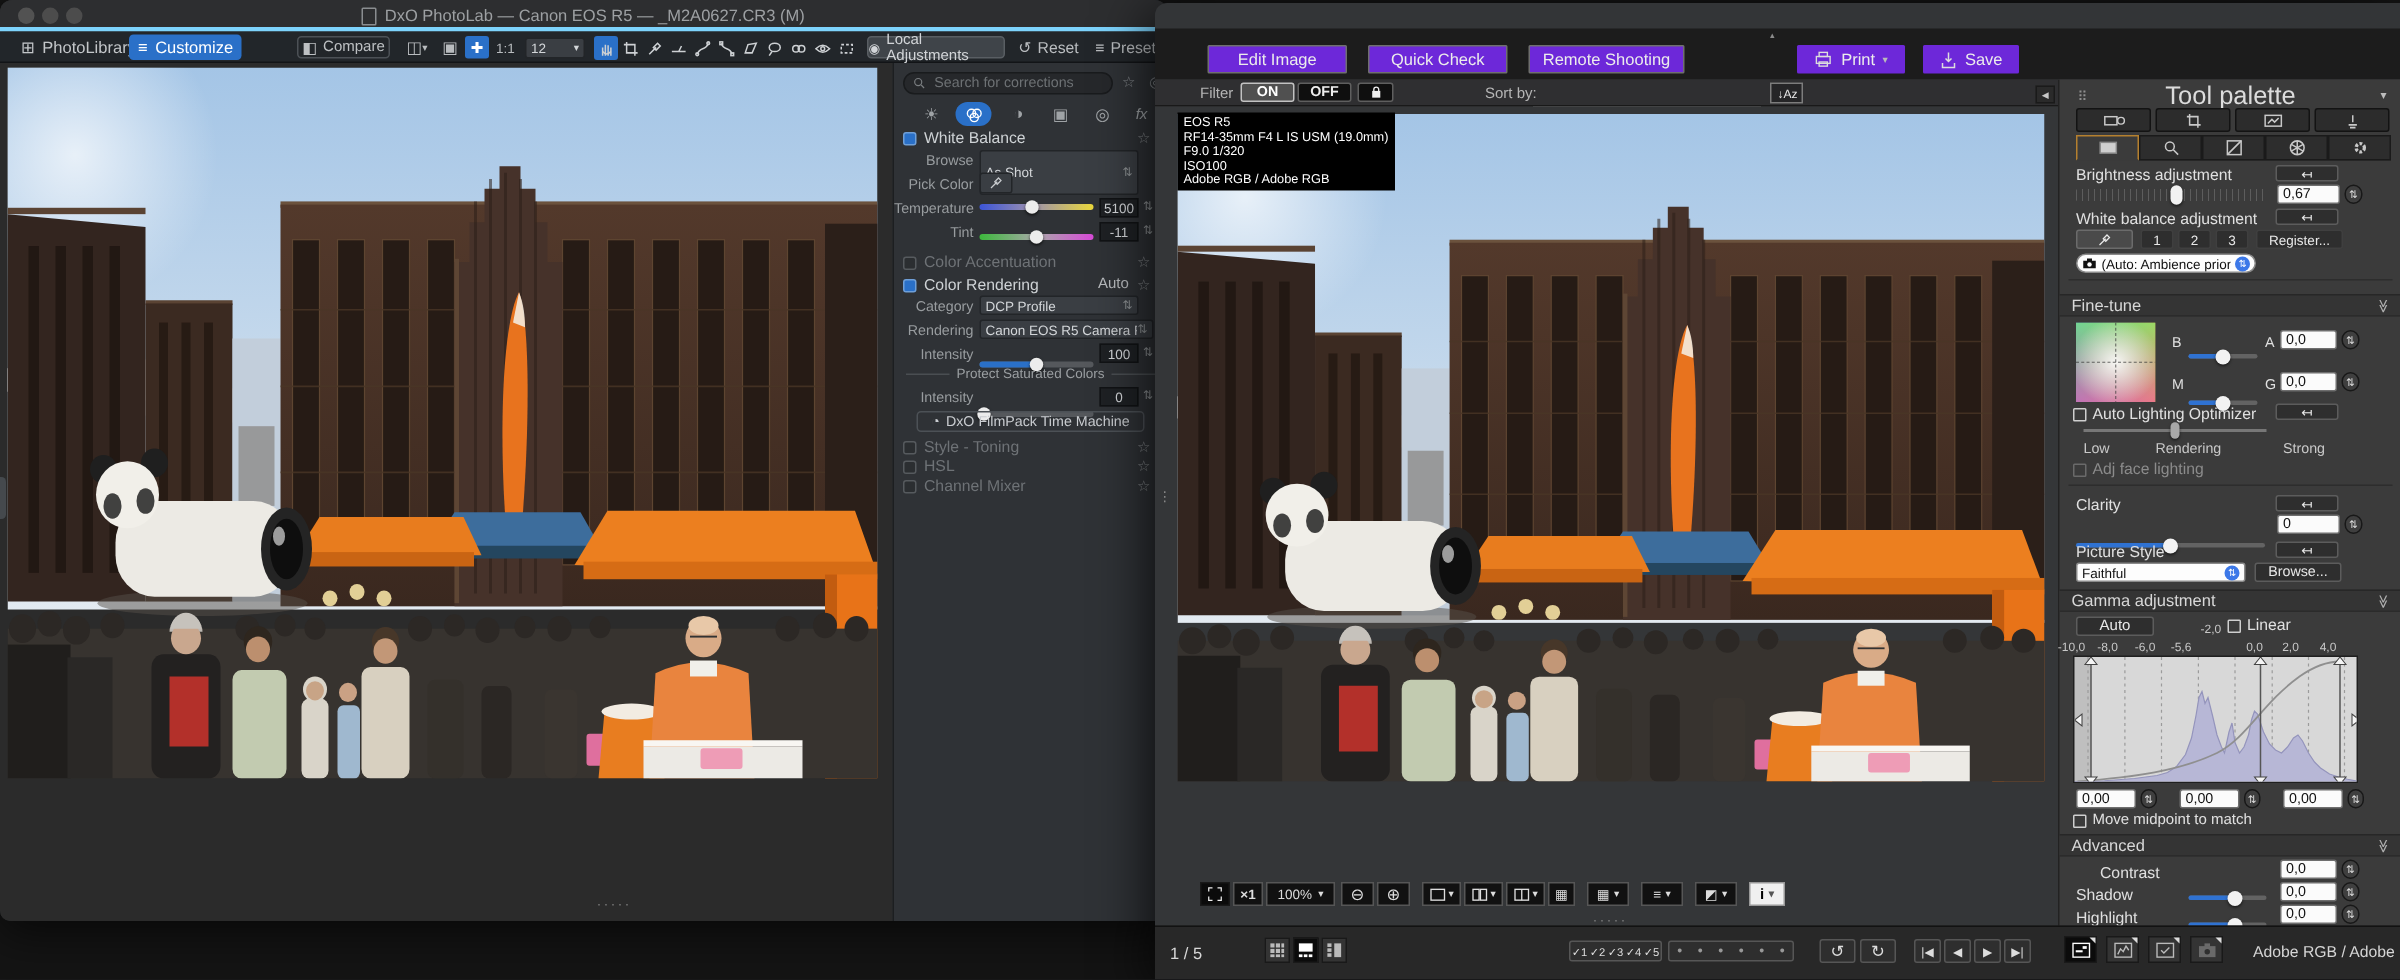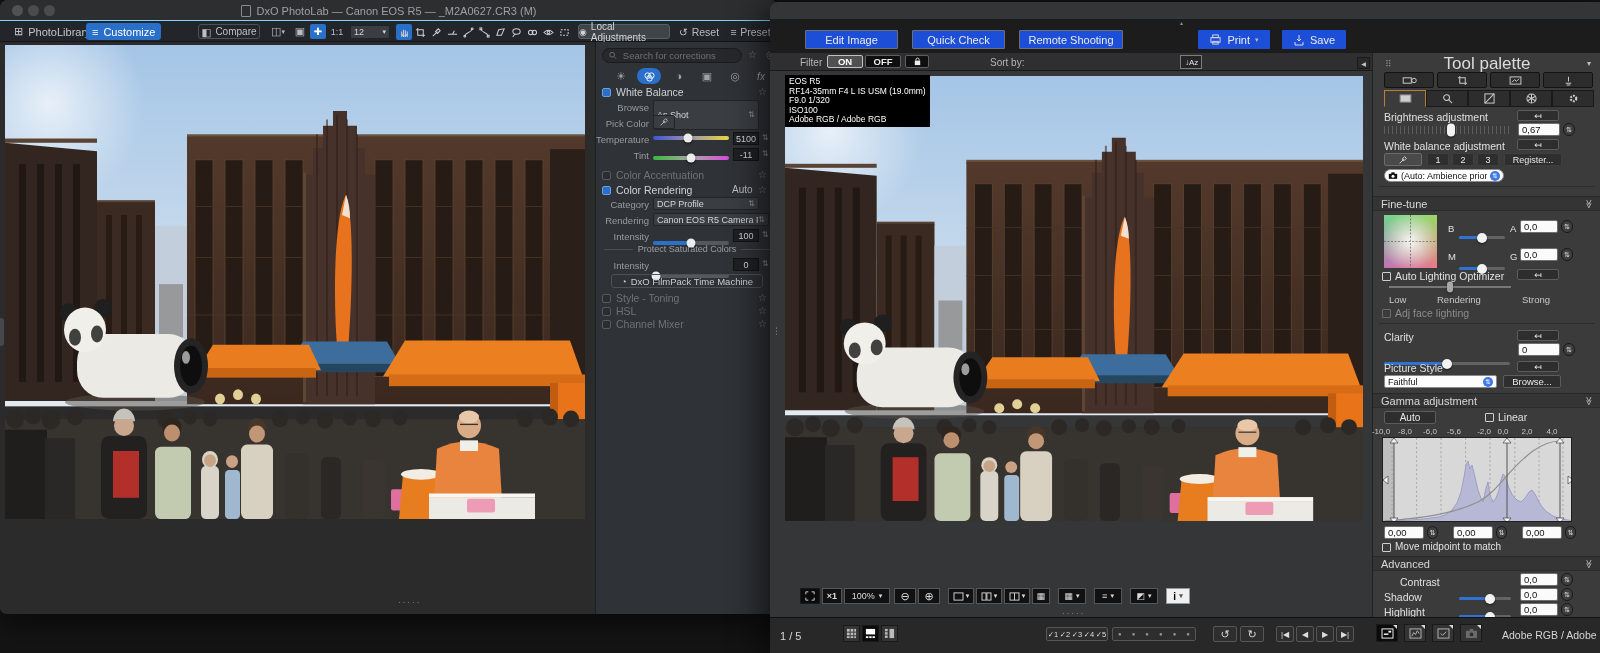--- a/index.html
+++ b/index.html
@@ -2,21 +2,21 @@
 <html><head>
 <meta charset="utf-8">
 <style>
   html,body{margin:0;padding:0;background:#121212;font-family:"Liberation Sans",sans-serif}
   .stage{position:relative;width:1600px;height:653px;overflow:hidden;background:#141414}
   .t{position:absolute;box-sizing:border-box}
   .flex{display:flex;align-items:center}
   .ctr{display:flex;align-items:center;justify-content:center}
   
   .xwin{background:#2a2d30;border-radius:8px 8px 7px 7px;box-shadow:0 8px 30px rgba(0,0,0,.6);overflow:hidden}
-  .xtitle{background:#2d2e30;border-bottom:1px solid #7dd3fc}
+  .xtitle{background:#2d2e30;border-bottom:3px solid #7dd3fc}
   .xtitle-txt{color:#9da0a3;font-size:11px;white-space:nowrap}
   .light{width:11px;height:11px;border-radius:50%}
   .xtoolbar{background:#22262a;border-bottom:1px solid #121417}
   .xnav{color:#c3c6c9;font-size:11px;gap:5px;padding:0 6px;height:17px;border-radius:3px}
   .xactive{background:#2a70c8;color:#fff}
   .xoutl{border:1px solid #4c5156;border-radius:3px;color:#bdc0c3;font-size:10.5px;gap:4px}
   .xico{color:#b9bcbf;font-size:11px}
   .xtool{width:16px;height:16px;border-radius:2px;color:#c6c9cc}
   .xtool.sel{background:#2a70c8}
   .xtool svg{stroke:#cdd0d3;fill:none;stroke-width:1.1}
@@ -37,21 +37,21 @@
   .xknob{position:absolute;width:9px;height:9px;background:#ececec;border-radius:50%;top:50%;transform:translate(-50%,-50%);box-shadow:0 1px 2px rgba(0,0,0,.7)}
   .xcheck{width:9px;height:9px;border-radius:2px;border:1px solid #565a5e;background:#2b2e31}
   .xcheck.on{background:#2a70c8;border-color:#6f9fd8}
   .xdivline{height:1px;background:#4a4e52;flex:1}
   .xdivtxt{color:#9b9fa2;font-size:9px;white-space:nowrap;padding:0 5px}
   
   .dwin{background:#333537;border-radius:8px 0 0 0;box-shadow:-4px 6px 36px rgba(0,0,0,.75);overflow:hidden}
   .dtitle{background:linear-gradient(#dbd9d9,#c7c5c5);border-bottom:1px solid #9a9898}
   .dtitle-txt{color:#1e1e1e;font-size:10.5px;font-weight:bold;white-space:nowrap}
   .dtoolbar{background:#1c1c1c}
-  .dbtn{background:#1d4ed8;border:1px solid #6f6f6f;border-radius:1px;color:#ececec;font-size:11px;gap:5px}
+  .dbtn{background:#6d28d9;border:1px solid #6f6f6f;border-radius:1px;color:#ececec;font-size:11px;gap:5px}
   .dfilter{background:#2f2f31;border-bottom:1px solid #191919}
   .dlbl{color:#b5b5b5;font-size:10px;white-space:nowrap}
   .don{background:#505050;border:1px solid #c2c2c2;color:#fff;font-size:9.5px;border-radius:2px;font-weight:bold}
   .doff{background:#0f0f0f;border:1px solid #5f5f5f;color:#ededed;font-size:9.5px;border-radius:2px;font-weight:bold}
   .ddrop{background:#252527;border:1px solid #7d7d7d;color:#e8e8e8;font-size:9.5px;justify-content:space-between;padding:0 4px}
   .exif{background:#000;color:#fff;font-size:8.5px;line-height:9.6px;padding:2px 4px;white-space:nowrap}
   .vbtn{background:#111;border:1px solid #565656;color:#ddd;font-size:9px;gap:2px}
   .dpanel{background:#3b3b3b;border-left:1px solid #222}
   .phead{color:#dcdcdc;font-size:17px}
   .pbtn{background:#2c2c2c;border:1px solid #131313;border-radius:2px}
@@ -789,21 +789,21 @@
     </div>
     <div class="t ctr rbtn" style="left:11px;top:358px;width:52px;height:13px;font-size:10px">
           <span>Auto</span>
         </div>
     <span class="t dcheck" style="left:112px;top:360px"></span>
     <span class="t plbl" style="left:125px;top:358px">Linear</span>
     <span class="t" style="left:-4px;top:374px;width:24px;text-align:center;color:#c8c8c8;font-size:8px">-10,0</span>
     <span class="t" style="left:20px;top:374px;width:24px;text-align:center;color:#c8c8c8;font-size:8px">-8,0</span>
     <span class="t" style="left:45px;top:374px;width:24px;text-align:center;color:#c8c8c8;font-size:8px">-6,0</span>
     <span class="t" style="left:69px;top:374px;width:24px;text-align:center;color:#c8c8c8;font-size:8px">-5,6</span>
-    <span class="t" style="left:94px;top:374px;width:24px;text-align:right;color:#c8c8c8;font-size:8px">-2,0</span>
+    <span class="t" style="left:94px;top:362px;width:24px;text-align:left;color:#c8c8c8;font-size:8px">-2,0</span>
     <span class="t" style="left:118px;top:374px;width:24px;text-align:center;color:#c8c8c8;font-size:8px">0,0</span>
     <span class="t" style="left:142px;top:374px;width:24px;text-align:center;color:#c8c8c8;font-size:8px">2,0</span>
     <span class="t" style="left:167px;top:374px;width:24px;text-align:center;color:#c8c8c8;font-size:8px">4,0</span>
     <svg class="t" style="left:9px;top:384px;border:1px solid #1f1f1f" width="190" height="85">
       <rect width="190" height="85" fill="#d8d8d8"></rect>
       <rect width="11" height="85" fill="#bfbfbf"></rect>
       <g stroke="#9b9b9b" stroke-width=".8" stroke-dasharray="2 2.4">
         <line x1="9" y1="0" x2="9" y2="85"></line>
             <line x1="33.6" y1="0" x2="33.6" y2="85"></line>
             <line x1="58" y1="0" x2="58" y2="85"></line>

